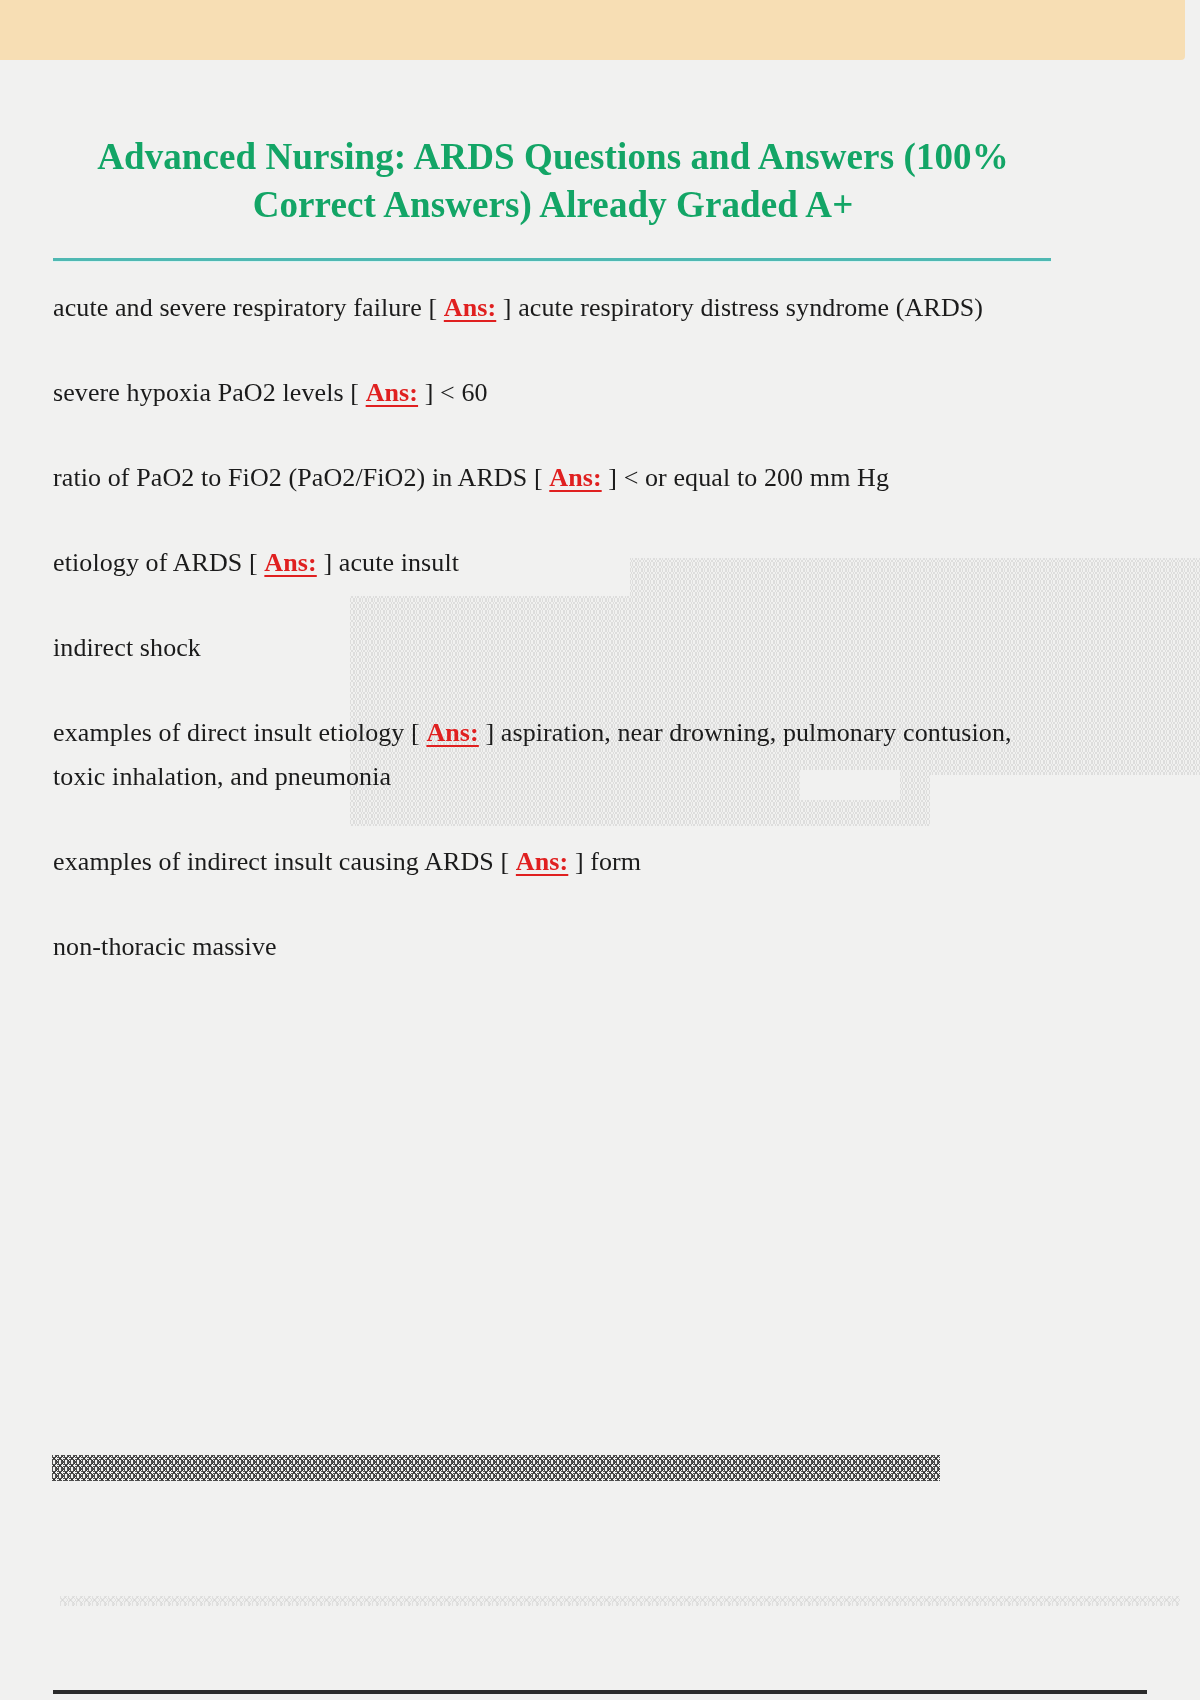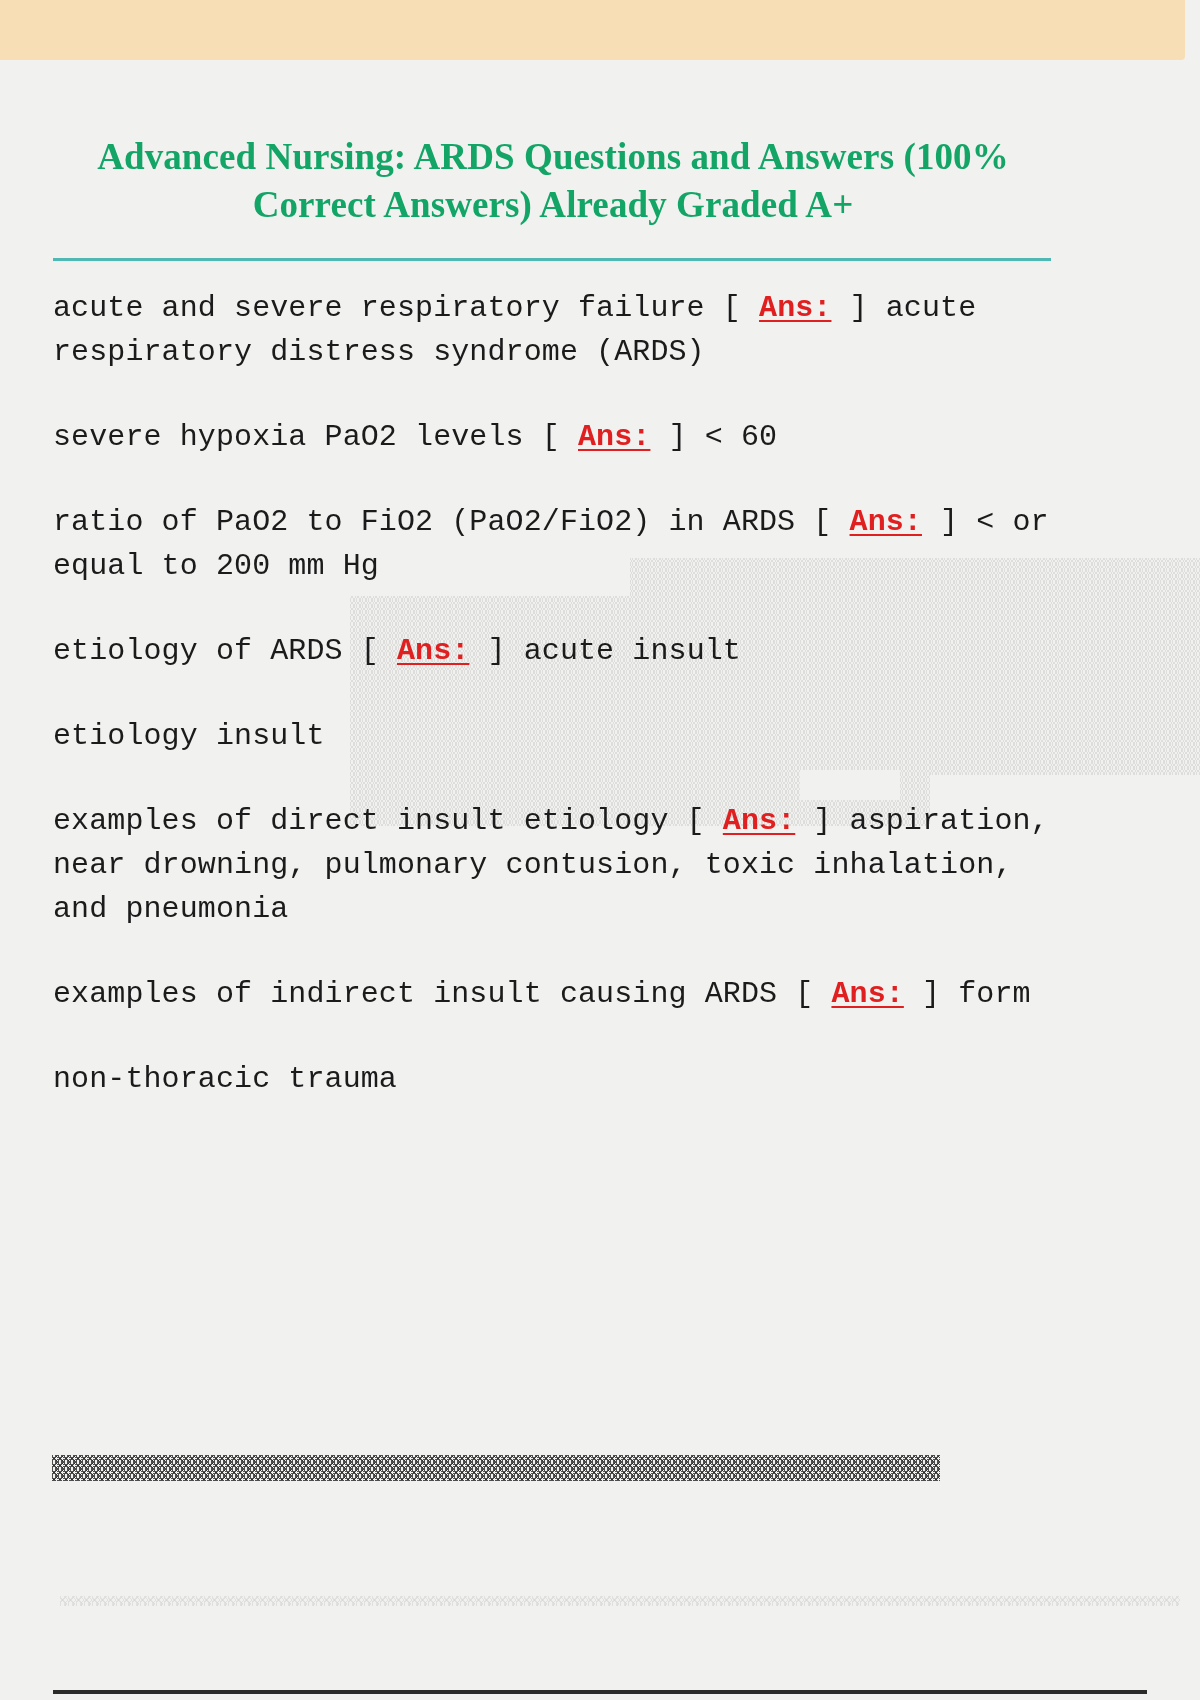--- a/index.html
+++ b/index.html
@@ -121,26 +121,25 @@
   }
 
   
   #content {
     position: absolute;
     left: 53px;
     top: 286px;
     width: 1000px;
   }
   .qa-block {
-    font-size: 30px;
+    font-size: 26px;
     line-height: 44px;
     color: #1b1b1b;
     margin: 0 0 41px 0;
     letter-spacing: 0.1px;
-    font-family: Liberation Mono, monospace;
   }
   .ans-tag {
     color: #e02020;
     font-weight: bold;
     text-decoration: underline;
     text-underline-offset: 4px;
     text-decoration-thickness: 2px;
   }
 
   
@@ -190,37 +189,37 @@
 
 
 
   <p class="qa-block">
     <span>etiology of ARDS [</span>
     <span class="ans-tag">Ans:</span>
     <span>] acute insult</span>
   </p>
 
   <p class="qa-block">
-    <span>etiology insult</span>
+    <span>indirect shock</span>
   </p>
 
   <p class="qa-block">
     <span>examples of direct insult etiology [</span>
     <span class="ans-tag">Ans:</span>
     <span>] aspiration, near drowning, pulmonary contusion, toxic inhalation, and pneumonia</span>
   </p>
 
   <p class="qa-block">
     <span>examples of indirect insult causing ARDS [</span>
     <span class="ans-tag">Ans:</span>
     <span>] form</span>
   </p>
 
   <p class="qa-block">
-    <span>non-thoracic trauma</span>
+    <span>non-thoracic massive</span>
   </p>
 
 
 </div>
 
 <div class="wm" id="watermark-strip"></div>
 <div class="wm" id="watermark-faint-top"></div>
 
 <div id="bottom-rule"></div>
 

